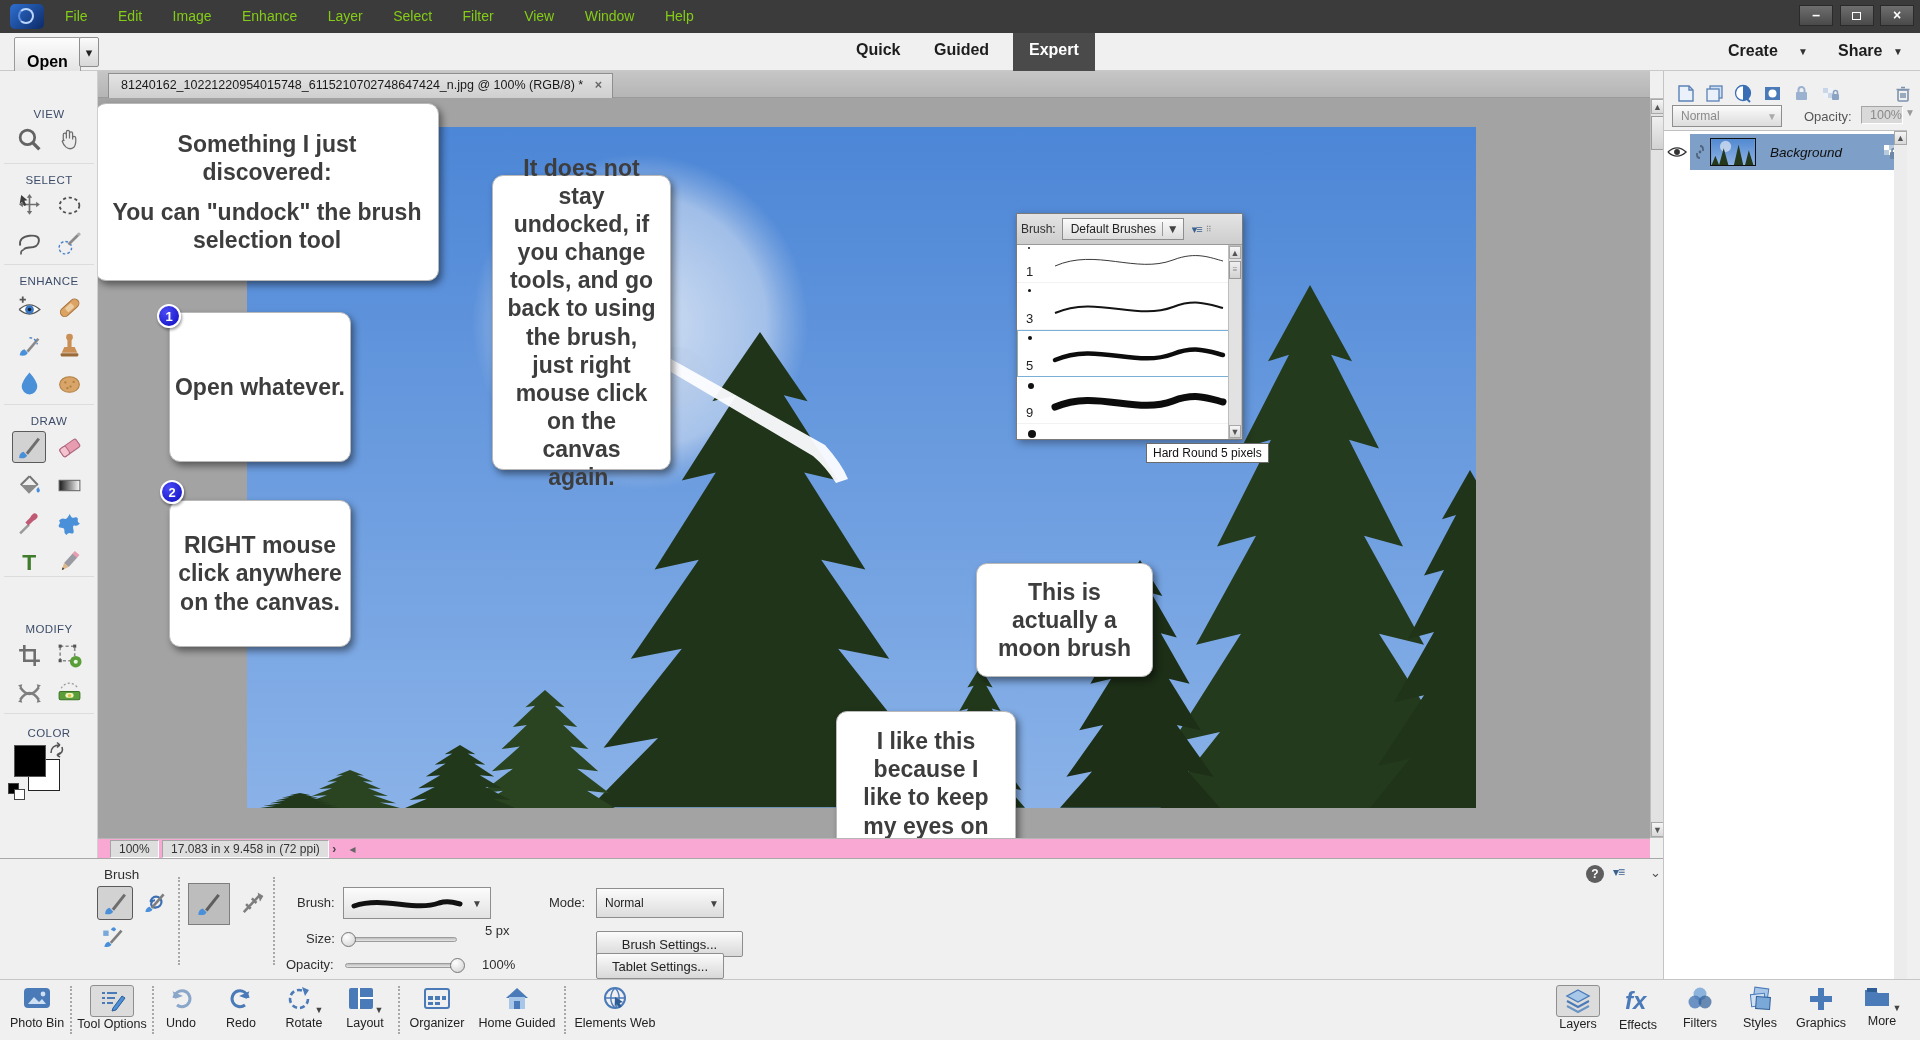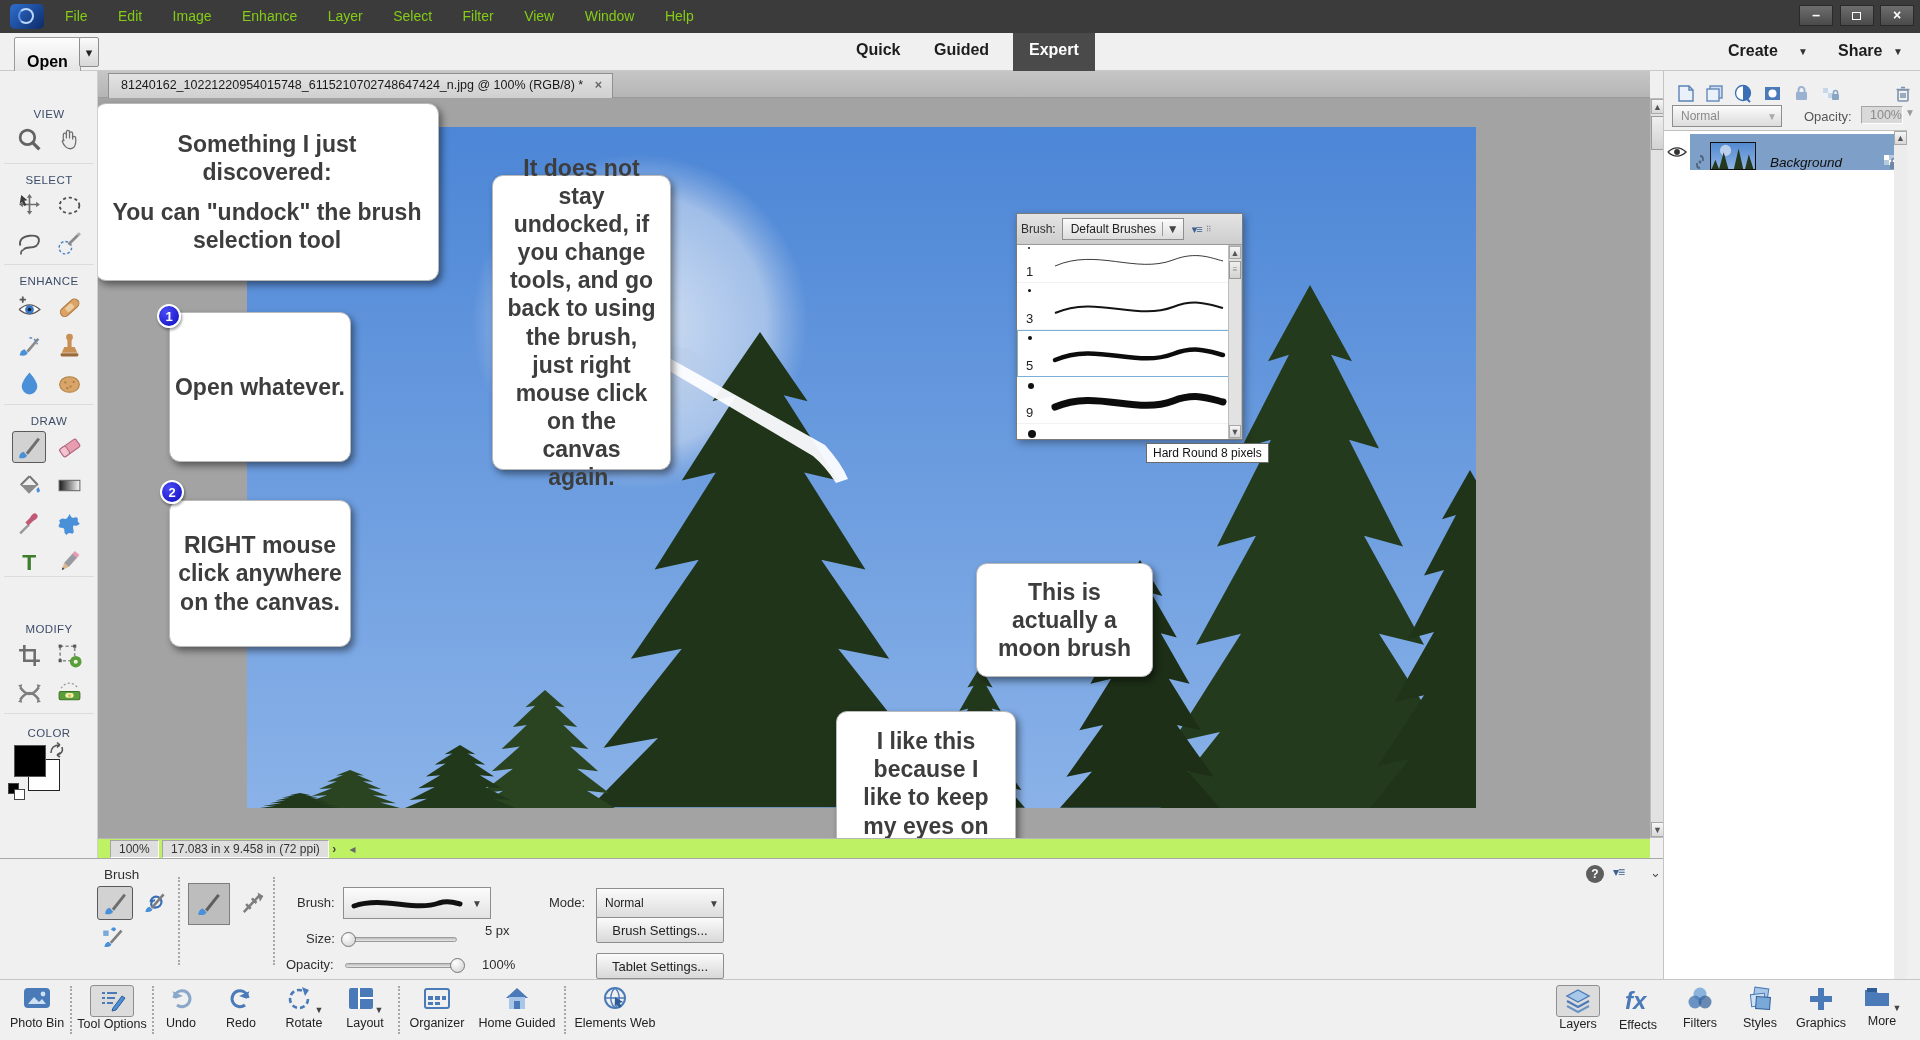--- a/index.html
+++ b/index.html
@@ -45,37 +45,37 @@
   .brow{height:47px;display:flex;border-bottom:1px solid #f2f2f2;position:relative;}
   .brow .num{position:absolute;left:9px;bottom:3px;font-size:13px;color:#222;}
   .brow .dot{position:absolute;left:11px;top:6px;border-radius:50%;background:#111;}
   .brow-sel{outline:1px solid #7ab0d8;outline-offset:-1px;}
   .tooltip{left:1146px;top:443px;background:#ffffff;border:1px solid #6a6a6a;font-size:12px;color:#111;padding:2px 6px;white-space:nowrap;}
   
   .sbar{background:#e2e2e2;border:1px solid #bdbdbd;}
   .sarrow{background:linear-gradient(#f6f6f6,#d8d8d8);border:1px solid #a8a8a8;color:#555;font-size:9px;text-align:center;line-height:14px;}
   .sthumb{background:linear-gradient(#efefef,#d2d2d2);border:1px solid #9a9a9a;}
   
-  .statusbar{left:98px;top:838px;width:1552px;height:20px;background:#bef264;border-top:1px solid #b5b5b5;font-size:12px;color:#333;}
+  .statusbar{left:98px;top:838px;width:1552px;height:20px;background:#f9a8d4;border-top:1px solid #b5b5b5;font-size:12px;color:#333;}
   .sunken{border:1px solid #a5a5a5;border-right-color:#fff;border-bottom-color:#fff;background:#dedede;padding:1px 8px;display:inline-block;}
   
   .optpanel{left:0;top:858px;width:1920px;height:121px;background:#f0f0f0;border-top:1px solid #a8a8a8;}
   .optlabel{font-size:13px;color:#2e2e2e;}
   .btn3d{border:1px solid #8e8e8e;background:linear-gradient(#fbfbfb,#d8d8d8);border-radius:2px;font-size:13px;color:#222;text-align:center;}
   .dotsep{border-left:2px dotted #a8a8a8;}
   .slider-track{height:5px;background:linear-gradient(#bdbdbd,#e6e6e6);border:1px solid #9c9c9c;border-radius:3px;}
   .knob{width:15px;height:15px;border-radius:50%;background:radial-gradient(circle at 35% 30%,#ffffff,#cfcfcf);border:1px solid #767676;}
   
   .taskbar{left:0;top:979px;width:1920px;height:61px;background:#f0f0f0;border-top:1px solid #c6c6c6;}
   .tb-item{position:absolute;text-align:center;font-size:12.5px;color:#222;}
   .tb-press{background:#dcdcdc;border:1px solid #8f8f8f;border-radius:3px;}
   
   .rpanel{left:1663px;top:71px;width:257px;height:908px;background:#f0f0f0;border-left:1px solid #c4c4c4;}
   .layerlist{position:absolute;left:0;top:59px;width:243px;height:849px;background:#fff;border-top:1px solid #c0c0c0;}
-  .layerrow{position:absolute;left:26px;top:3px;width:217px;height:36px;background:#7e9fc7;display:flex;align-items:flex-end;}
+  .layerrow{position:absolute;left:26px;top:3px;width:217px;height:36px;background:#7e9fc7;display:flex;align-items:center;}
   .ital{font-style:italic;}
 </style>
 </head>
 <body>
 
 <div id="app">
 
   <div class="abs titlebar">
     <div class="abs" style="left:10px;top:4px;width:34px;height:25px;border-radius:5px;background:linear-gradient(135deg,#2e6fd0,#0d2a66);">
       <div class="abs" style="left:8px;top:4px;width:16px;height:16px;border:2px solid #bcd6ff;border-radius:50%;border-left-color:#5f8fe0;"></div>
@@ -425,21 +425,21 @@
           <span class="dot" style="width:8px;height:8px;"></span>
         </div>
       </div>
       <div class="abs sbar" style="right:0;top:0;width:14px;height:194px;">
         <div class="sarrow" style="width:12px;height:13px;line-height:12px;">▲</div>
         <div class="sthumb" style="width:12px;height:18px;margin-top:2px;text-align:center;font-size:8px;color:#888;line-height:16px;">≡</div>
         <div class="sarrow abs" style="left:0;bottom:0;width:12px;height:13px;line-height:12px;">▼</div>
       </div>
     </div>
   </div>
-  <div class="abs tooltip">Hard Round 8 pixels</div>
+  <div class="abs tooltip">Hard Round 5 pixels</div>
 
   <div class="abs statusbar">
     <span class="sunken" style="margin-left:12px;margin-top:1px;">100%</span>
     <span class="sunken" style="margin-top:1px;">17.083 in x 9.458 in (72 ppi)</span>
     <span style="color:#444;font-weight:bold;">›</span>
     <span style="color:#666;margin-left:10px;">◂</span>
   </div>
 
   <div class="abs optpanel">
     <div class="abs optlabel" style="left:104px;top:8px;font-size:13.5px;">Brush</div>
@@ -492,21 +492,21 @@
     <div class="abs optlabel" style="left:286px;top:98px;">Opacity:</div>
     <div class="abs slider-track" style="left:345px;top:104px;width:112px;"></div>
     <div class="abs knob" style="left:450px;top:99px;"></div>
     <div class="abs optlabel" style="left:482px;top:98px;">100%</div>
 
     <div class="abs optlabel" style="left:549px;top:36px;">Mode:</div>
     <div class="abs dd" style="left:596px;top:29px;width:128px;height:30px;">
       <span>Normal</span>
         <span style="color:#444;font-size:10px;">▼</span>
     </div>
-    <div class="abs btn3d" style="left:596px;top:58px;width:128px;height:26px;line-height:25px;">Brush Settings...</div>
+    <div class="abs btn3d" style="left:596px;top:72px;width:147px;height:26px;line-height:25px;">Brush Settings...</div>
     <div class="abs btn3d" style="left:596px;top:94px;width:128px;height:26px;line-height:25px;">Tablet Settings...</div>
 
     <div class="abs" style="left:1586px;top:6px;width:18px;height:18px;border-radius:50%;background:#5e5e5e;color:#fff;text-align:center;font-size:12px;font-weight:bold;line-height:18px;">?</div>
     <div class="abs" style="left:1613px;top:6px;color:#39608e;font-size:12px;letter-spacing:-1px;">▾≡</div>
     <div class="abs" style="left:1650px;top:6px;color:#4e4e4e;font-size:13px;">⌄</div>
   </div>
 
   <div class="abs rpanel">
     <div class="abs" style="left:12px;top:13px;display:flex;gap:10px;align-items:center;">
       <svg width="19" height="19" viewBox="0 0 19 19">

